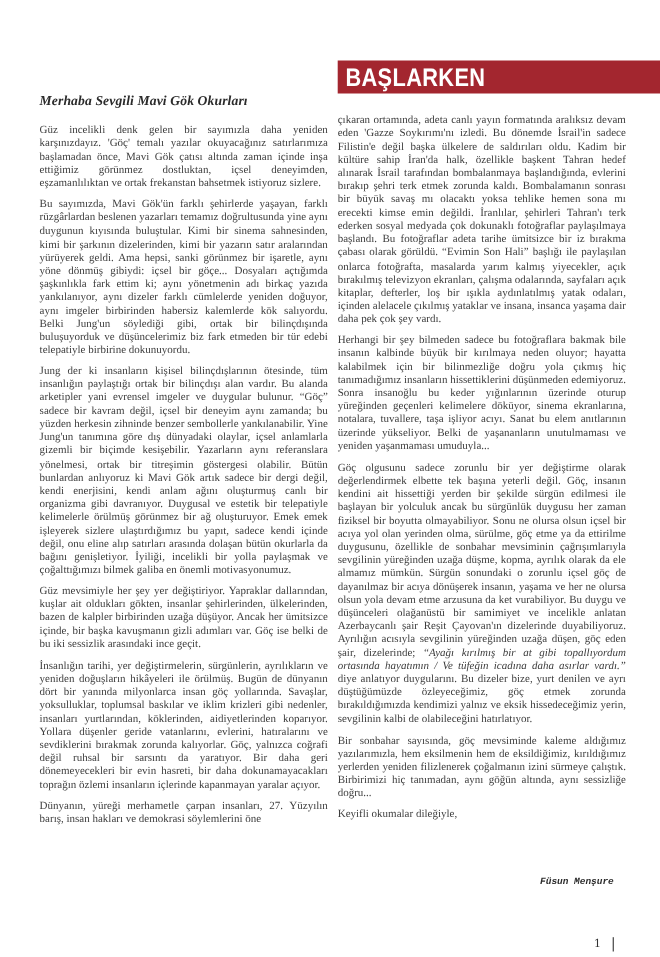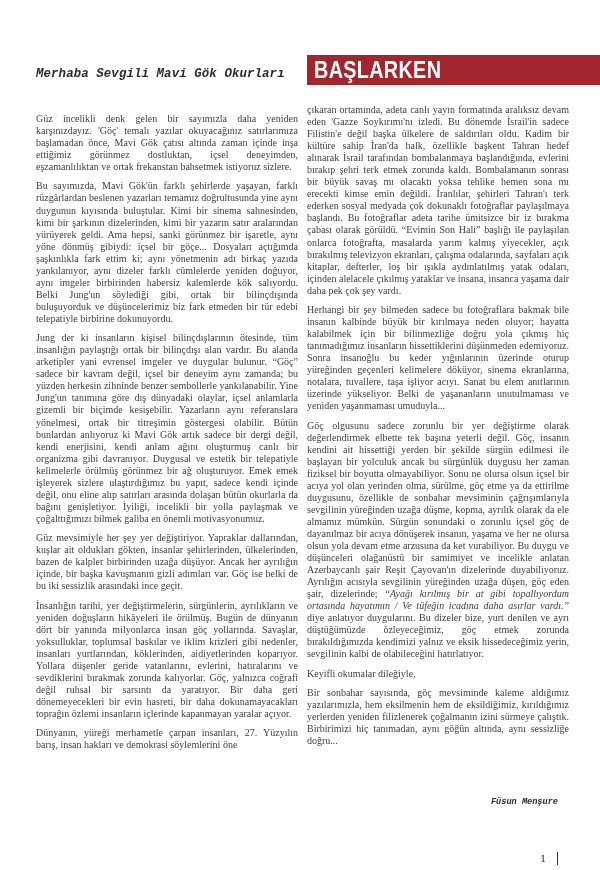--- a/index.html
+++ b/index.html
@@ -3,22 +3,22 @@
 <meta charset="utf-8">
 <style>
   html, body { margin: 0; padding: 0; }
   body {
     width: 600px; height: 870px; background: #ffffff; position: relative; overflow: hidden;
     font-family: "Liberation Sans", sans-serif; color: #3a3a3a;
   }
   .page { position: absolute; left: 0; top: 0; width: 600px; height: 870px; }
 
   .greeting {
-    position: absolute; left: 36px; top: 67px; width: 270px;
-    font-family: Liberation Mono, monospace; font-style: italic; font-weight: bold;
+    position: absolute; left: 36px; top: 84px; width: 270px;
+    font-family: Liberation Serif, serif; font-style: italic; font-weight: bold;
     font-size: 12.4px; color: #2b2b2b; letter-spacing: 0.1px; white-space: nowrap;
   }
   .header-bar {
     position: absolute; left: 307px; top: 55px; width: 293px; height: 30px;
     background: #a3262f;
   }
   .header-title {
     position: absolute; left: 7px; top: 2px;
     font-family: "Liberation Sans", sans-serif; font-weight: bold;
     font-size: 23px; color: #ffffff; letter-spacing: 0.4px; transform: scaleX(0.86); transform-origin: left center;
@@ -53,30 +53,30 @@
   <div class="greeting">Merhaba Sevgili Mavi Gök Okurları</div>
 
   <div class="header-bar">
     <span class="header-title">BAŞLARKEN</span>
   </div>
 
   <div class="left-body body-text">
     <p>Güz incelikli denk gelen bir sayımızla daha yeniden karşınızdayız. 'Göç' temalı yazılar okuyacağınız satırlarımıza başlamadan önce, Mavi Gök çatısı altında zaman içinde inşa ettiğimiz görünmez dostluktan, içsel deneyimden, eşzamanlılıktan ve ortak frekanstan bahsetmek istiyoruz sizlere.</p>
     <p>Bu sayımızda, Mavi Gök'ün farklı şehirlerde yaşayan, farklı rüzgârlardan beslenen yazarları temamız doğrultusunda yine aynı duygunun kıyısında buluştular. Kimi bir sinema sahnesinden, kimi bir şarkının dizelerinden, kimi bir yazarın satır aralarından yürüyerek geldi. Ama hepsi, sanki görünmez bir işaretle, aynı yöne dönmüş gibiydi: içsel bir göçe... Dosyaları açtığımda şaşkınlıkla fark ettim ki; aynı yönetmenin adı birkaç yazıda yankılanıyor, aynı dizeler farklı cümlelerde yeniden doğuyor, aynı imgeler birbirinden habersiz kalemlerde kök salıyordu. Belki Jung'un söylediği gibi, ortak bir bilinçdışında buluşuyorduk ve düşüncelerimiz biz fark etmeden bir tür edebi telepatiyle birbirine dokunuyordu.</p>
     <p>Jung der ki insanların kişisel bilinçdışlarının ötesinde, tüm insanlığın paylaştığı ortak bir bilinçdışı alan vardır. Bu alanda arketipler yani evrensel imgeler ve duygular bulunur. “Göç” sadece bir kavram değil, içsel bir deneyim aynı zamanda; bu yüzden herkesin zihninde benzer sembollerle yankılanabilir. Yine Jung'un tanımına göre dış dünyadaki olaylar, içsel anlamlarla gizemli bir biçimde kesişebilir. Yazarların aynı referanslara yönelmesi, ortak bir titreşimin göstergesi olabilir. Bütün bunlardan anlıyoruz ki Mavi Gök artık sadece bir dergi değil, kendi enerjisini, kendi anlam ağını oluşturmuş canlı bir organizma gibi davranıyor. Duygusal ve estetik bir telepatiyle kelimelerle örülmüş görünmez bir ağ oluşturuyor. Emek emek işleyerek sizlere ulaştırdığımız bu yapıt, sadece kendi içinde değil, onu eline alıp satırları arasında dolaşan bütün okurlarla da bağını genişletiyor. İyiliği, incelikli bir yolla paylaşmak ve çoğalttığımızı bilmek galiba en önemli motivasyonumuz.</p>
-    <p>Güz mevsimiyle her şey yer değiştiriyor. Yapraklar dallarından, kuşlar ait oldukları gökten, insanlar şehirlerinden, ülkelerinden, bazen de kalpler birbirinden uzağa düşüyor. Ancak her ayrılığın içinde, bir başka kavuşmanın gizli adımları var. Göç ise belki de bu iki sessizlik arasındaki ince geçit.</p>
+    <p>Güz mevsimiyle her şey yer değiştiriyor. Yapraklar dallarından, kuşlar ait oldukları gökten, insanlar şehirlerinden, ülkelerinden, bazen de kalpler birbirinden uzağa düşüyor. Ancak her ümitsizce içinde, bir başka kavuşmanın gizli adımları var. Göç ise belki de bu iki sessizlik arasındaki ince geçit.</p>
     <p>İnsanlığın tarihi, yer değiştirmelerin, sürgünlerin, ayrılıkların ve yeniden doğuşların hikâyeleri ile örülmüş. Bugün de dünyanın dört bir yanında milyonlarca insan göç yollarında. Savaşlar, yoksulluklar, toplumsal baskılar ve iklim krizleri gibi nedenler, insanları yurtlarından, köklerinden, aidiyetlerinden koparıyor. Yollara düşenler geride vatanlarını, evlerini, hatıralarını ve sevdiklerini bırakmak zorunda kalıyorlar. Göç, yalnızca coğrafi değil ruhsal bir sarsıntı da yaratıyor. Bir daha geri dönemeyecekleri bir evin hasreti, bir daha dokunamayacakları toprağın özlemi insanların içlerinde kapanmayan yaralar açıyor.</p>
     <p>Dünyanın, yüreği merhametle çarpan insanları, 27. Yüzyılın barış, insan hakları ve demokrasi söylemlerini öne</p>
   </div>
 
   <div class="right-body body-text">
     <p>çıkaran ortamında, adeta canlı yayın formatında aralıksız devam eden 'Gazze Soykırımı'nı izledi. Bu dönemde İsrail'in sadece Filistin'e değil başka ülkelere de saldırıları oldu. Kadim bir kültüre sahip İran'da halk, özellikle başkent Tahran hedef alınarak İsrail tarafından bombalanmaya başlandığında, evlerini bırakıp şehri terk etmek zorunda kaldı. Bombalamanın sonrası bir büyük savaş mı olacaktı yoksa tehlike hemen sona mı erecekti kimse emin değildi. İranlılar, şehirleri Tahran'ı terk ederken sosyal medyada çok dokunaklı fotoğraflar paylaşılmaya başlandı. Bu fotoğraflar adeta tarihe ümitsizce bir iz bırakma çabası olarak görüldü. “Evimin Son Hali” başlığı ile paylaşılan onlarca fotoğrafta, masalarda yarım kalmış yiyecekler, açık bırakılmış televizyon ekranları, çalışma odalarında, sayfaları açık kitaplar, defterler, loş bir ışıkla aydınlatılmış yatak odaları, içinden alelacele çıkılmış yataklar ve insana, insanca yaşama dair daha pek çok şey vardı.</p>
     <p>Herhangi bir şey bilmeden sadece bu fotoğraflara bakmak bile insanın kalbinde büyük bir kırılmaya neden oluyor; hayatta kalabilmek için bir bilinmezliğe doğru yola çıkmış hiç tanımadığımız insanların hissettiklerini düşünmeden edemiyoruz. Sonra insanoğlu bu keder yığınlarının üzerinde oturup yüreğinden geçenleri kelimelere döküyor, sinema ekranlarına, notalara, tuvallere, taşa işliyor acıyı. Sanat bu elem anıtlarının üzerinde yükseliyor. Belki de yaşananların unutulmaması ve yeniden yaşanmaması umuduyla...</p>
     <p><span>Göç olgusunu sadece zorunlu bir yer değiştirme olarak değerlendirmek elbette tek başına yeterli değil. Göç, insanın kendini ait hissettiği yerden bir şekilde sürgün edilmesi ile başlayan bir yolculuk ancak bu sürgünlük duygusu her zaman fiziksel bir boyutta olmayabiliyor. Sonu ne olursa olsun içsel bir acıya yol olan yerinden olma, sürülme, göç etme ya da ettirilme duygusunu, özellikle de sonbahar mevsiminin çağrışımlarıyla sevgilinin yüreğinden uzağa düşme, kopma, ayrılık olarak da ele almamız mümkün. Sürgün sonundaki o zorunlu içsel göç de dayanılmaz bir acıya dönüşerek insanın, yaşama ve her ne olursa olsun yola devam etme arzusuna da ket vurabiliyor. Bu duygu ve düşünceleri olağanüstü bir samimiyet ve incelikle anlatan Azerbaycanlı şair Reşit Çayovan'ın dizelerinde duyabiliyoruz. Ayrılığın acısıyla sevgilinin yüreğinden uzağa düşen, göç eden şair, dizelerinde;</span> <em>“Ayağı kırılmış bir at gibi topallıyordum ortasında hayatımın / Ve tüfeğin icadına daha asırlar vardı.”</em><span> diye anlatıyor duygularını. Bu dizeler bize, yurt denilen ve ayrı düştüğümüzde özleyeceğimiz, göç etmek zorunda bırakıldığımızda kendimizi yalnız ve eksik hissedeceğimiz yerin, sevgilinin kalbi de olabileceğini hatırlatıyor.</span></p>
+    <p>Bir sonbahar sayısında, göç mevsiminde kaleme aldığımız yazılarımızla, hem eksilmenin hem de eksildiğimiz, kırıldığımız yerlerden yeniden filizlenerek çoğalmanın izini sürmeye çalıştık. Birbirimizi hiç tanımadan, aynı göğün altında, aynı sessizliğe doğru...</p>
     <p>Keyifli okumalar dileğiyle,</p>
-    <p>Bir sonbahar sayısında, göç mevsiminde kaleme aldığımız yazılarımızla, hem eksilmenin hem de eksildiğimiz, kırıldığımız yerlerden yeniden filizlenerek çoğalmanın izini sürmeye çalıştık. Birbirimizi hiç tanımadan, aynı göğün altında, aynı sessizliğe doğru...</p>
   </div>
 
   <div class="signature">Füsun Menşure</div>
 
   <div class="page-number">1</div>
   <div class="page-divider"></div>
 </div>
 
 </body></html>

